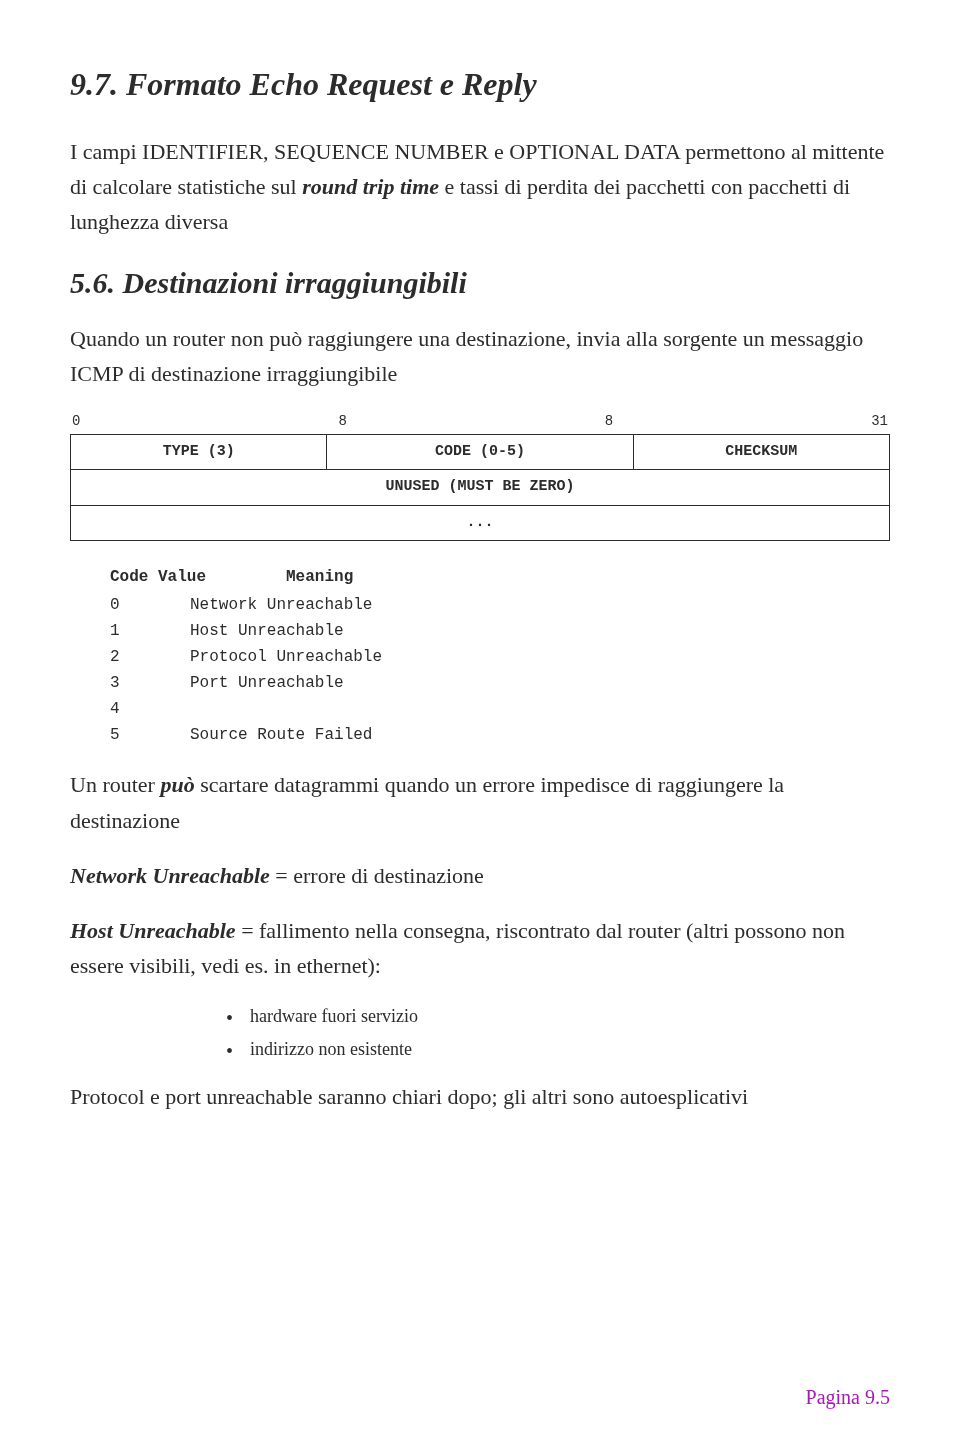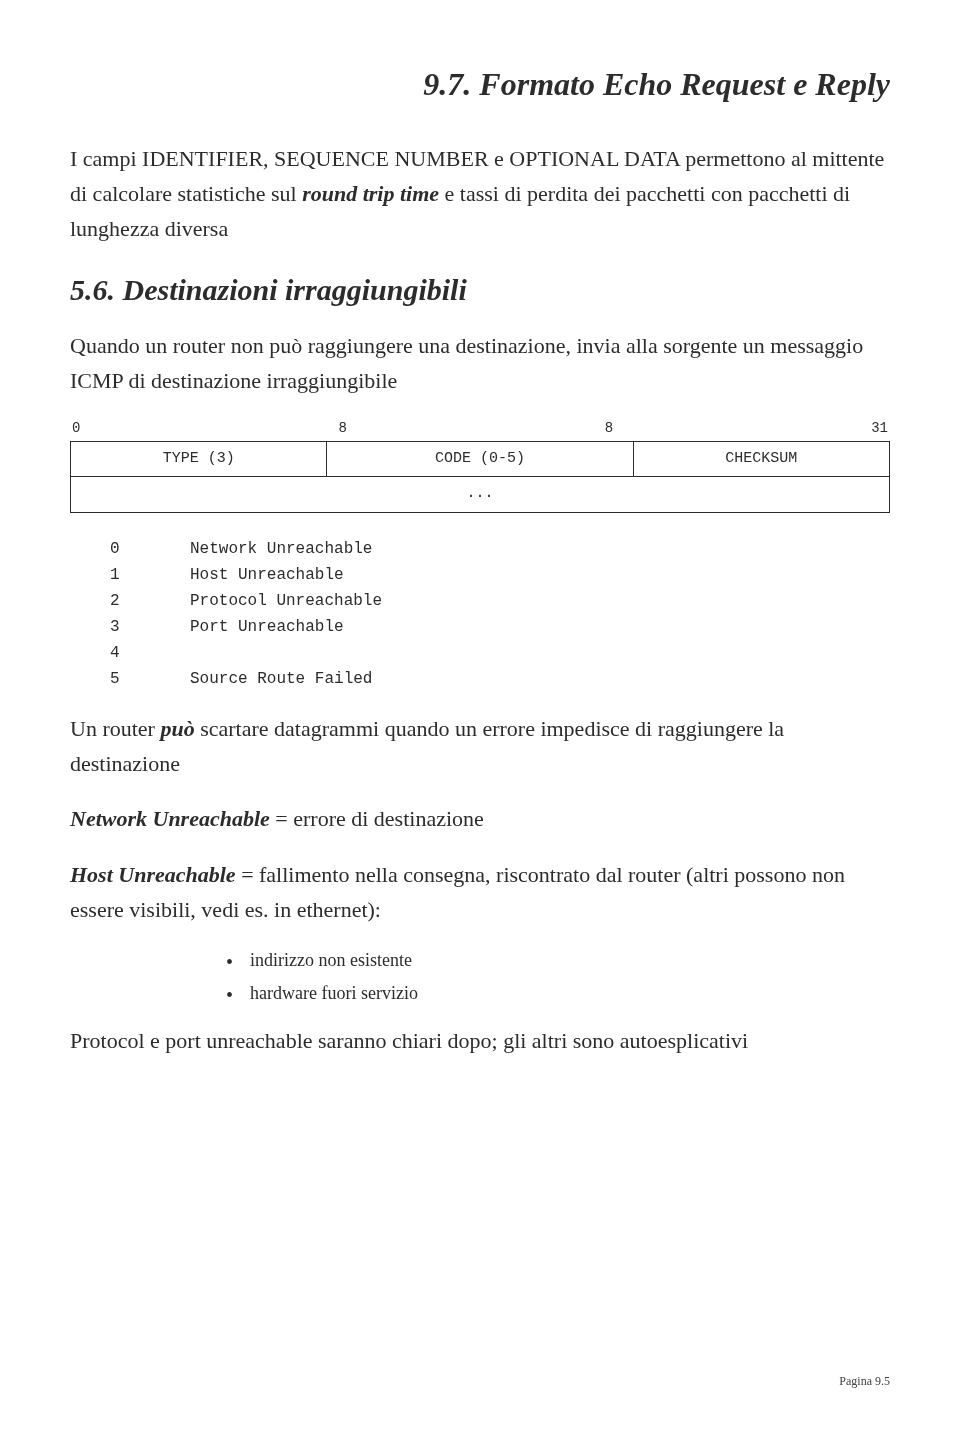--- a/index.html
+++ b/index.html
@@ -17,22 +17,22 @@
       padding: 60px 70px 60px 70px;
       width: 960px;
       min-height: 1444px;
       position: relative;
     }
 
     .section-title {
       font-size: 32px;
       font-weight: bold;
       font-style: italic;
-      text-align: right;
-      margin-bottom: 33px;
+      text-align: left;
+      margin-bottom: 26px;
       font-family: 'Times New Roman', Times, serif;
     }
 
     .body-text {
       font-size: 22px;
       margin-bottom: 20px;
       line-height: 1.6;
     }
 
     .subsection-title {
@@ -63,20 +63,21 @@
       border-collapse: collapse;
       border: 1.5px solid #2c2c2c;
       font-family: 'Courier New', Courier, monospace;
       font-size: 15px;
     }
 
     .diagram-table td {
       border: 1.5px solid #2c2c2c;
       padding: 6px 10px;
       text-align: center;
+      font-weight: bold;
     }
 
     .diagram-table .full-row td {
       text-align: center;
     }
 
     .code-table {
       margin: 10px 0 20px 40px;
       font-family: 'Courier New', Courier, monospace;
       font-size: 16px;
@@ -125,24 +126,24 @@
 
     .bullet-list li::before {
       content: '•';
       position: absolute;
       left: -24px;
       font-size: 20px;
     }
 
     .page-footer {
       position: absolute;
-      bottom: 54px;
+      bottom: 32px;
       right: 70px;
-      font-size: 12px;
-      color: #404040;
+      font-size: 20px;
+      color: #a21caf;
     }
   </style>
 </head>
 <body>
 
 <h1 class="section-title">
   <span>9.7.</span>
   <span>Formato Echo Request e Reply</span>
 </h1>
 
@@ -165,27 +166,34 @@
     <span>31</span>
   </div>
   <table class="diagram-table">
     <tbody>
         <tr>
       <td>TYPE (3)</td>
       <td>CODE (0-5)</td>
       <td>CHECKSUM</td>
     </tr>
     <tr class="full-row">
+      <td colspan="3">UNUSED (MUST BE ZERO)</td>
+    </tr>
+    <tr class="full-row">
       <td colspan="3">...</td>
     </tr>
   </tbody>
     </table>
 </div>
 
 <div class="code-table">
+  <div class="code-table-header">
+    <span>Code Value</span>
+    <span>Meaning</span>
+  </div>
   <div class="code-row">
     <span class="code-num">0</span>
     <span class="code-desc">Network Unreachable</span>
   </div>
   <div class="code-row">
     <span class="code-num">1</span>
     <span class="code-desc">Host Unreachable</span>
   </div>
   <div class="code-row">
     <span class="code-num">2</span>
@@ -212,25 +220,25 @@
   <span class="italic-bold">Network Unreachable</span>
   <span> = errore di destinazione</span>
 </p>
 
 <p class="body-text">
   <span class="italic-bold">Host Unreachable</span>
   <span> = fallimento nella consegna, riscontrato dal router (altri possono non essere visibili, vedi es. in ethernet):</span>
 </p>
 
 <ul class="bullet-list">
+  <li>
+    <span>hardware fuori servizio</span>
+  </li>
   <li>
     <span>indirizzo non esistente</span>
   </li>
-  <li>
-    <span>hardware fuori servizio</span>
-  </li>
 </ul>
 
 <p class="body-text">Protocol e port unreachable saranno chiari dopo; gli altri sono autoesplicativi</p>
 
 <div class="page-footer">
   <span>Pagina 9.5</span>
 </div>
 
 </body></html>

